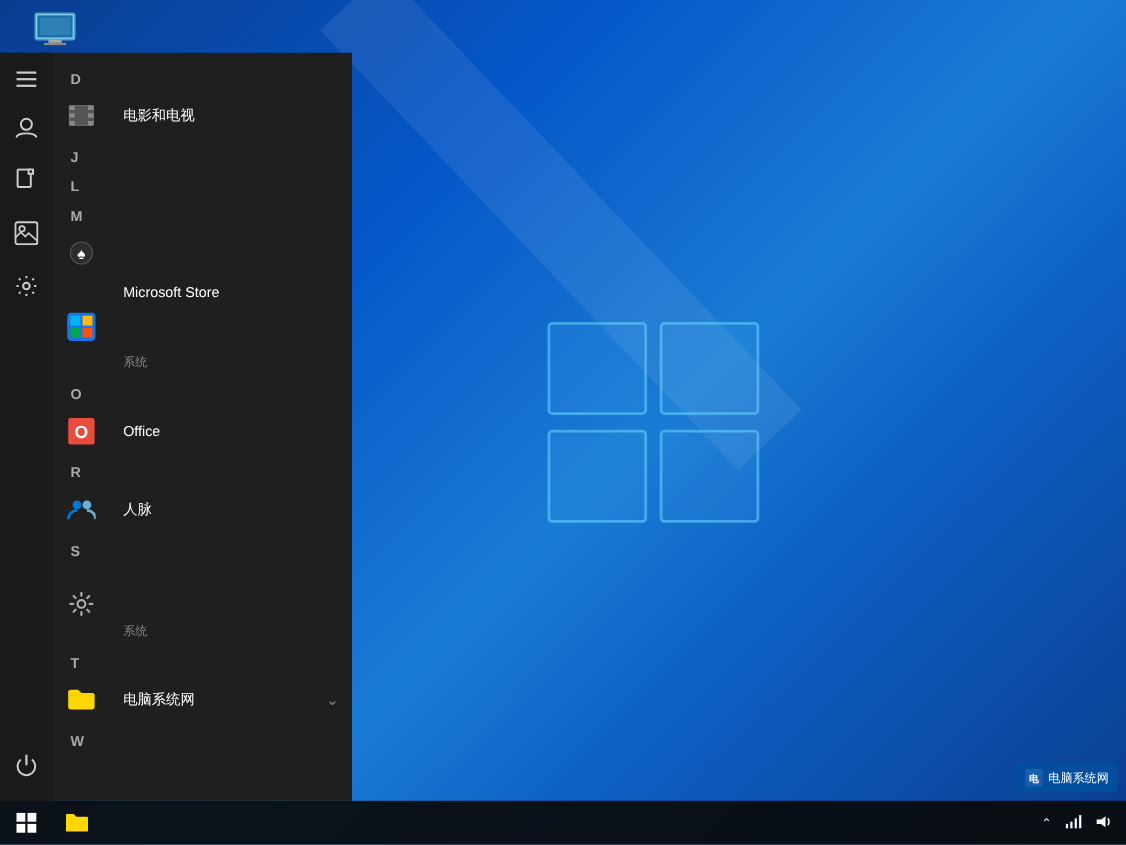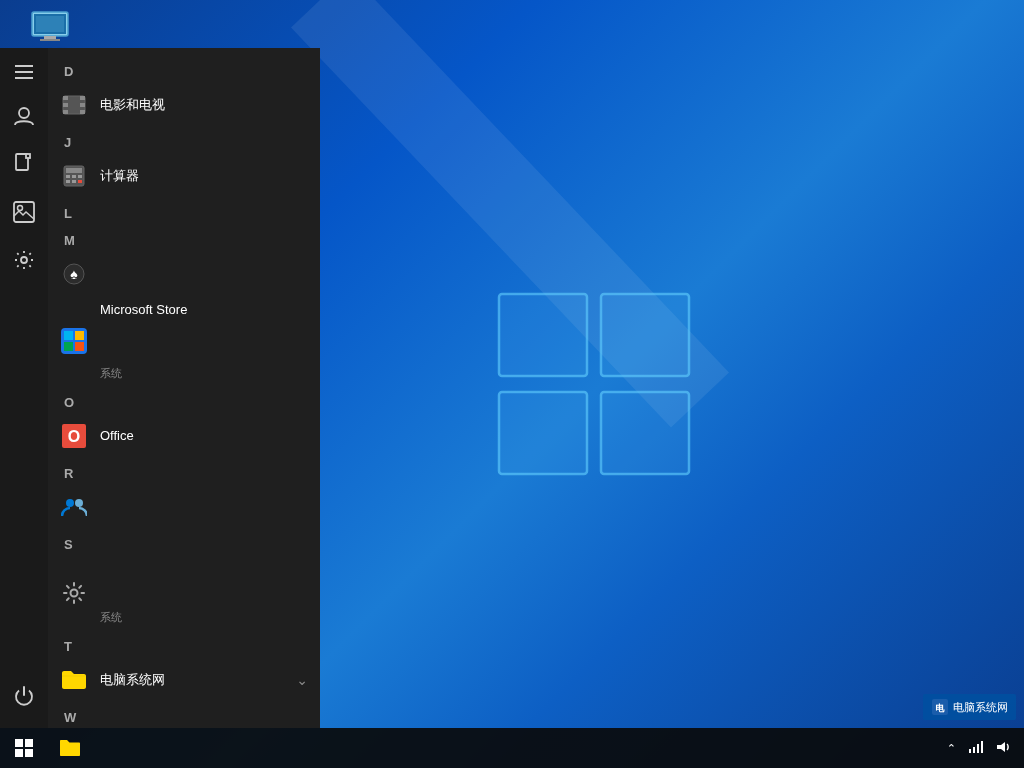--- a/index.html
+++ b/index.html
@@ -163,21 +163,21 @@
       font-size: 13px;
       font-weight: bold;
       padding: 8px 16px 4px 16px;
     }
 
     .app-item {
       display: flex;
       align-items: center;
       padding: 6px 12px;
       cursor: pointer;
-      gap: 12px;
+      gap: 24px;
       min-height: 44px;
     }
 
     .app-icon {
       width: 28px;
       height: 28px;
       display: flex;
       align-items: center;
       justify-content: center;
       flex-shrink: 0;
@@ -332,37 +332,20 @@
             <rect x="1" y="17" width="5" height="4" fill="#888"></rect>
             <rect x="18" y="17" width="5" height="4" fill="#888"></rect>
           </svg>
         </div>
         <div class="app-text">
           <div class="app-name">电影和电视</div>
         </div>
       </div>
 
       <div class="section-letter">J</div>
-      <div class="app-item">
-        <div class="app-icon">
-          <svg width="24" height="24" viewBox="0 0 24 24" fill="none" xmlns="http://www.w3.org/2000/svg">
-            <rect x="2" y="2" width="20" height="20" rx="2" fill="#555" stroke="#666" stroke-width="1"></rect>
-            <rect x="4" y="4" width="16" height="5" fill="#888"></rect>
-            <rect x="4" y="11" width="4" height="3" fill="#999"></rect>
-            <rect x="10" y="11" width="4" height="3" fill="#999"></rect>
-            <rect x="16" y="11" width="4" height="3" fill="#999"></rect>
-            <rect x="4" y="16" width="4" height="3" fill="#999"></rect>
-            <rect x="10" y="16" width="4" height="3" fill="#999"></rect>
-            <rect x="16" y="16" width="4" height="3" fill="#e74c3c"></rect>
-          </svg>
-        </div>
-        <div class="app-text">
-          <div class="app-name">计算器</div>
-        </div>
-      </div>
 
       <div class="section-letter">L</div>
 
       <div class="section-letter">M</div>
       <div class="app-item">
         <div class="app-icon">
           <svg width="24" height="24" viewBox="0 0 24 24" fill="none" xmlns="http://www.w3.org/2000/svg">
             <circle cx="12" cy="12" r="10" fill="#2c2c2c" stroke="#555" stroke-width="1"></circle>
             <text x="12" y="17" text-anchor="middle" font-size="14" fill="white">♠</text>
           </svg>
@@ -399,20 +382,23 @@
 
       <div class="section-letter">R</div>
       <div class="app-item">
         <div class="app-icon">
           <svg width="26" height="26" viewBox="0 0 26 26" fill="none" xmlns="http://www.w3.org/2000/svg">
             <circle cx="9" cy="9" r="4" fill="#0078d4"></circle>
             <path d="M1 22c0-4.4 3.6-8 8-8" stroke="#0078d4" stroke-width="2.5" fill="none"></path>
             <circle cx="18" cy="9" r="4" fill="#6baed6"></circle>
             <path d="M18 14c4.4 0 8 3.6 8 8" stroke="#6baed6" stroke-width="2.5" fill="none"></path>
           </svg>
+        </div>
+        <div class="app-text">
+          <div class="app-name">人脉</div>
         </div>
       </div>
 
       <div class="section-letter">S</div>
       <div class="app-item">
         <div class="app-icon">
           <svg width="24" height="24" viewBox="0 0 24 24" fill="none" xmlns="http://www.w3.org/2000/svg">
             <circle cx="12" cy="12" r="3.5" stroke="#aaa" stroke-width="2"></circle>
             <path d="M12 2v2.5M12 19.5V22M2 12h2.5M19.5 12H22M4.9 4.9l1.8 1.8M17.3 17.3l1.8 1.8M4.9 19.1l1.8-1.8M17.3 6.7l1.8-1.8" stroke="#aaa" stroke-width="2" stroke-linecap="round"></path>
           </svg>

